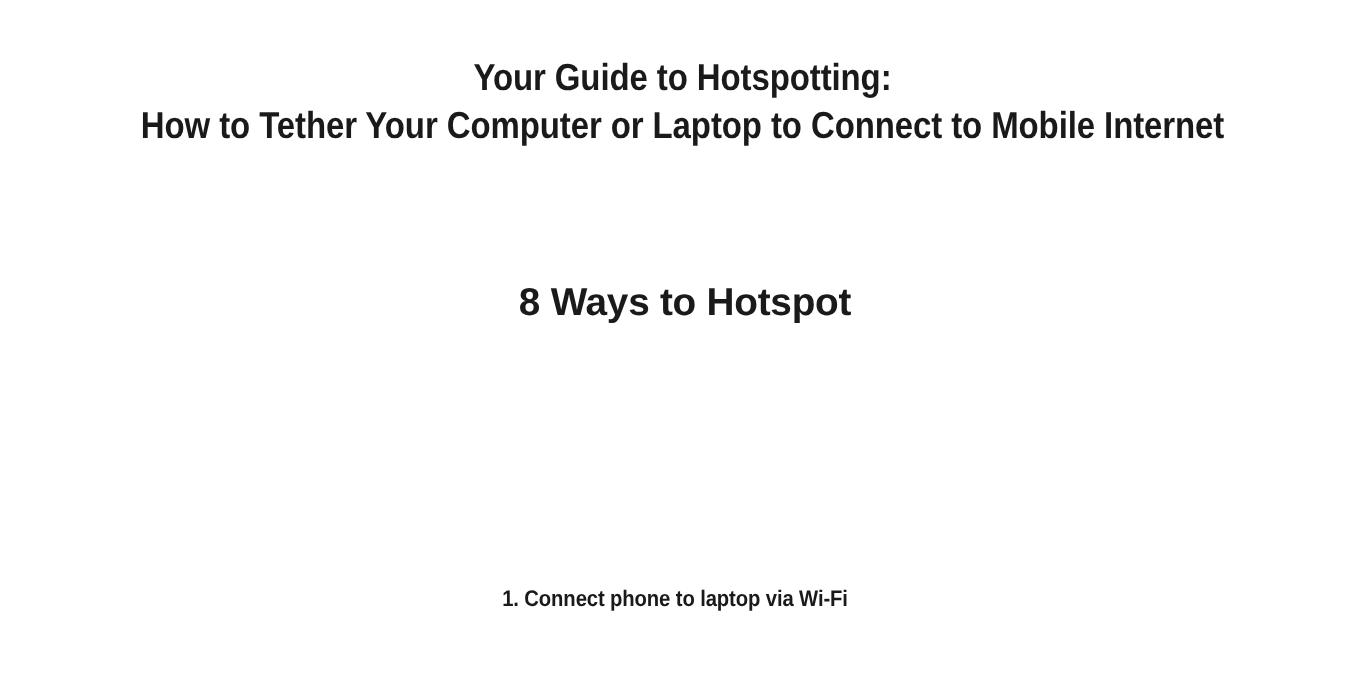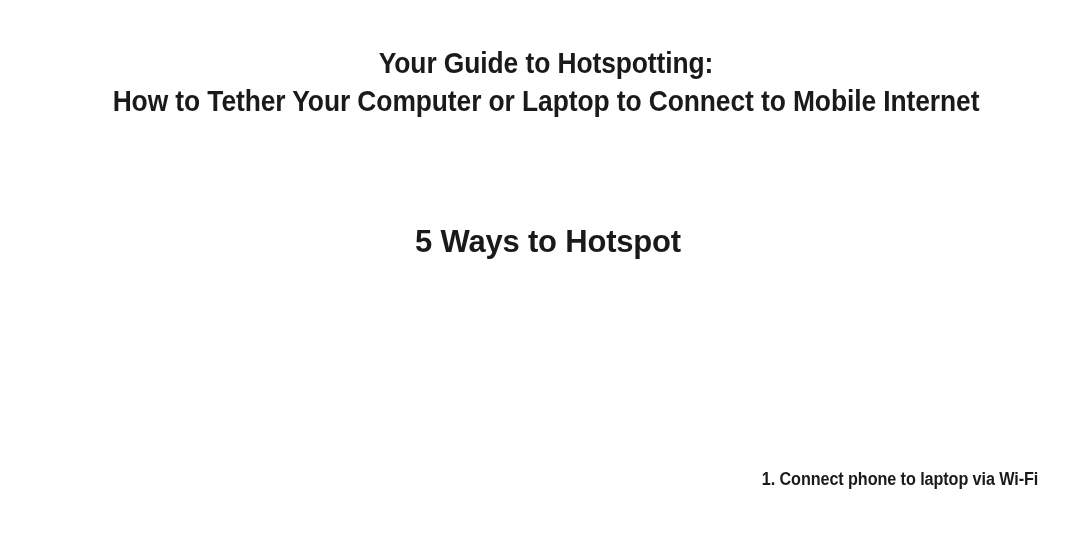--- a/index.html
+++ b/index.html
@@ -72,21 +72,21 @@
   
   .methods {
     position: absolute;
     left: 0;
     top: 280px;
     width: 1080px;
     height: 232px;
     display: flex;
     flex-direction: row;
     align-items: flex-end;
-    justify-content: flex-end;
+    justify-content: center;
     box-sizing: border-box;
   }
   .method-col {
     width: 360px;
     height: 232px;
     display: flex;
     flex-direction: column;
     justify-content: flex-end;
     align-items: center;
     box-sizing: border-box;
@@ -118,21 +118,21 @@
 <body>
 
 <div class="page">
 
   <div class="headline">
     <span class="headline-line">Your Guide to Hotspotting:</span>
     <span class="headline-line">How to Tether Your Computer or Laptop to Connect to Mobile Internet</span>
   </div>
 
   <div class="section-heading">
-    <span class="section-heading-text">5 Ways to Hotspot</span>
+    <span class="section-heading-text">8 Ways to Hotspot</span>
   </div>
 
   <div class="methods">
 
     <div class="method-col">
       <div class="method-figure"></div>
       <span class="method-caption">1. Connect phone to laptop via Wi-Fi</span>
     </div>
 
 

